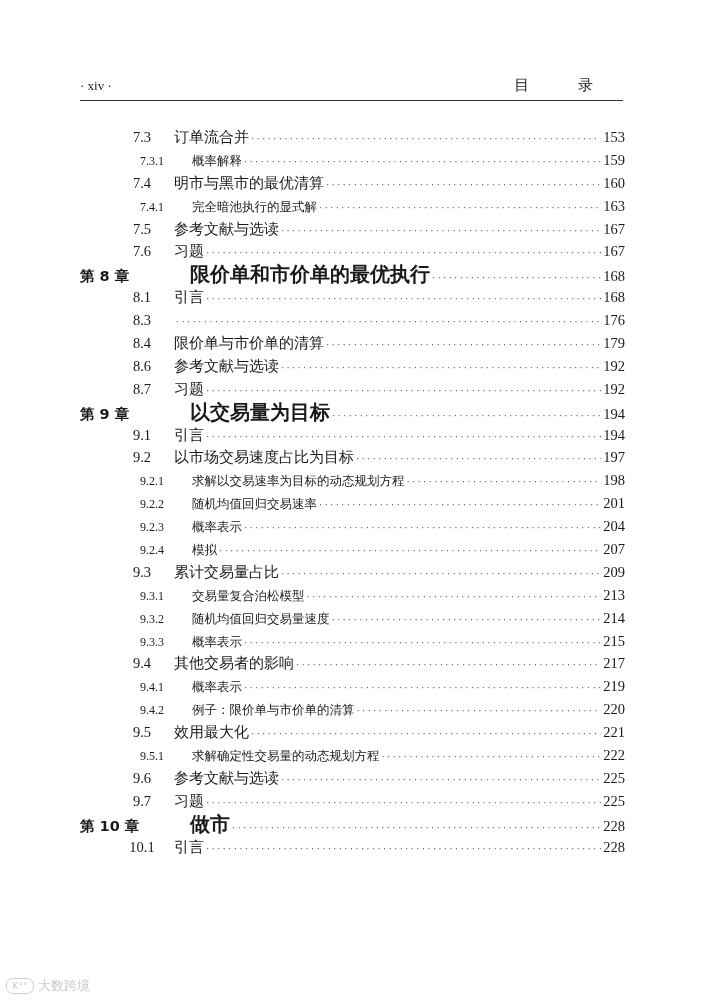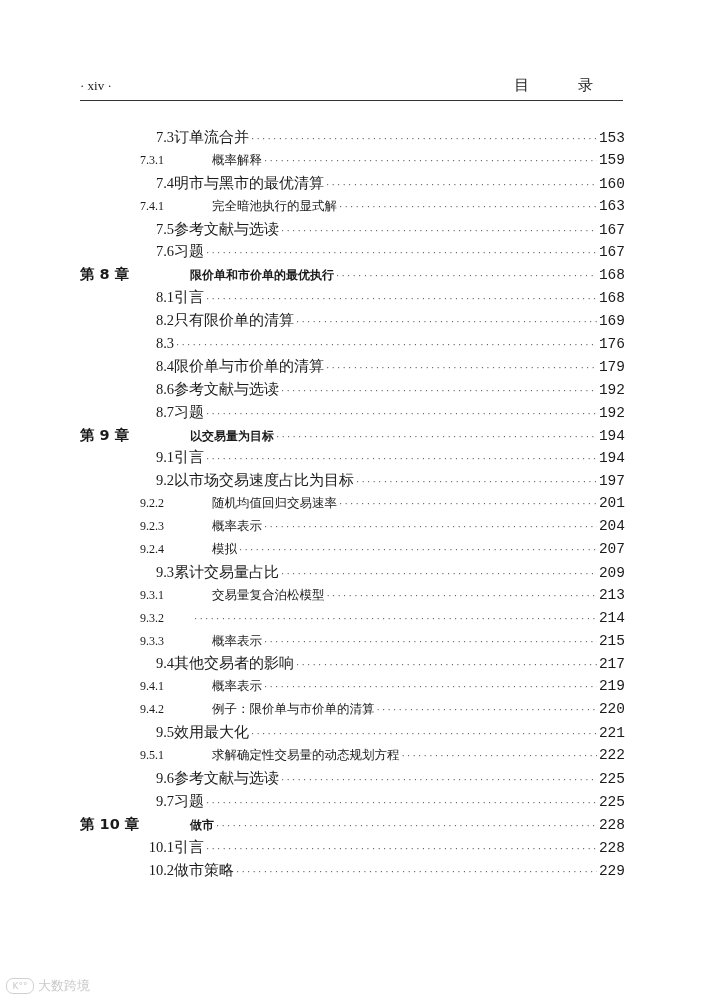--- a/index.html
+++ b/index.html
@@ -19,27 +19,27 @@
   }
   .num { flex: 0 0 auto; font-family: "Liberation Serif", serif; }
   .lbl { flex: 0 0 auto; }
   .dots {
     flex: 1 1 auto; overflow: hidden; margin: 0 2px; color: #444;
     font-family: "Liberation Serif", serif; font-size: 10px; letter-spacing: 2.2px;
   }
   .dots::before {
     content: "·································································································································································································";
   }
-  .pg { flex: 0 0 auto; font-family: Liberation Mono, monospace; font-size: 14.5px; }
+  .pg { flex: 0 0 auto; font-family: Liberation Serif, serif; font-size: 14.5px; }
   .row.chapter .num { width: 110px; padding-left: 0; font-weight: bold; font-size: 14.5px; font-family: "DejaVu Sans", sans-serif; }
-  .row.chapter .lbl { font-weight: bold; font-size: 12px; font-family: "DejaVu Sans", sans-serif; }
-  .row.section .num { width: 64px; padding-left: 30px; font-size: 14.5px; text-align: right; }
+  .row.chapter .lbl { font-weight: bold; font-size: 20px; font-family: "DejaVu Sans", sans-serif; }
+  .row.section .num { width: 64px; padding-left: 30px; font-size: 14.5px; text-align: center; }
   .row.section .lbl { font-size: 15px; }
   .row.subsection .num { width: 52px; padding-left: 60px; font-size: 12px; }
-  .row.subsection .lbl { font-size: 12.5px; margin-left: 20px; }
+  .row.subsection .lbl { font-size: 12.5px; }
   .watermark {
     position: absolute; left: 6px; top: 977px; font-size: 13px; color: #c9c9c9;
     font-family: "DejaVu Sans", sans-serif; display: flex; align-items: center; gap: 4px;
   }
   .watermark .logo { width: 26px; height: 14px; border: 1px solid #d0d0d0; border-radius: 7px; font-size: 9px; line-height: 14px; text-align: center; color: #c9c9c9; }
 </style>
 </head>
 <body>
 
 <div class="header">
@@ -90,26 +90,20 @@
       <span class="dots"></span>
       <span class="pg">168</span>
     </div>
     <div class="row section">
       <span class="num">8.1</span>
       <span class="lbl">引言</span>
       <span class="dots"></span>
       <span class="pg">168</span>
     </div>
     <div class="row section">
-      <span class="num">8.2</span>
-      <span class="lbl">只有限价单的清算</span>
-      <span class="dots"></span>
-      <span class="pg">169</span>
-    </div>
-    <div class="row section">
       <span class="num">8.3</span>
       <span class="dots"></span>
       <span class="pg">176</span>
     </div>
     <div class="row section">
       <span class="num">8.4</span>
       <span class="lbl">限价单与市价单的清算</span>
       <span class="dots"></span>
       <span class="pg">179</span>
     </div>
@@ -137,20 +131,26 @@
       <span class="dots"></span>
       <span class="pg">194</span>
     </div>
     <div class="row section">
       <span class="num">9.2</span>
       <span class="lbl">以市场交易速度占比为目标</span>
       <span class="dots"></span>
       <span class="pg">197</span>
     </div>
     <div class="row subsection">
+      <span class="num">9.2.1</span>
+      <span class="lbl">求解以交易速率为目标的动态规划方程</span>
+      <span class="dots"></span>
+      <span class="pg">198</span>
+    </div>
+    <div class="row subsection">
       <span class="num">9.2.2</span>
       <span class="lbl">随机均值回归交易速率</span>
       <span class="dots"></span>
       <span class="pg">201</span>
     </div>
     <div class="row subsection">
       <span class="num">9.2.3</span>
       <span class="lbl">概率表示</span>
       <span class="dots"></span>
       <span class="pg">204</span>
@@ -168,20 +168,21 @@
       <span class="pg">209</span>
     </div>
     <div class="row subsection">
       <span class="num">9.3.1</span>
       <span class="lbl">交易量复合泊松模型</span>
       <span class="dots"></span>
       <span class="pg">213</span>
     </div>
     <div class="row subsection">
       <span class="num">9.3.2</span>
+      <span class="lbl">随机均值回归交易量速度</span>
       <span class="dots"></span>
       <span class="pg">214</span>
     </div>
     <div class="row subsection">
       <span class="num">9.3.3</span>
       <span class="lbl">概率表示</span>
       <span class="dots"></span>
       <span class="pg">215</span>
     </div>
     <div class="row section">
@@ -230,25 +231,19 @@
       <span class="num">第 10 章</span>
       <span class="lbl">做市</span>
       <span class="dots"></span>
       <span class="pg">228</span>
     </div>
     <div class="row section">
       <span class="num">10.1</span>
       <span class="lbl">引言</span>
       <span class="dots"></span>
       <span class="pg">228</span>
-    </div>
-    <div class="row section">
-      <span class="num">10.2</span>
-      <span class="lbl">做市策略</span>
-      <span class="dots"></span>
-      <span class="pg">229</span>
     </div>
   </div>
 
 <div class="watermark">
   <span class="logo">K°°</span>
   <span>大数跨境</span>
 </div>
 
 </body></html>

